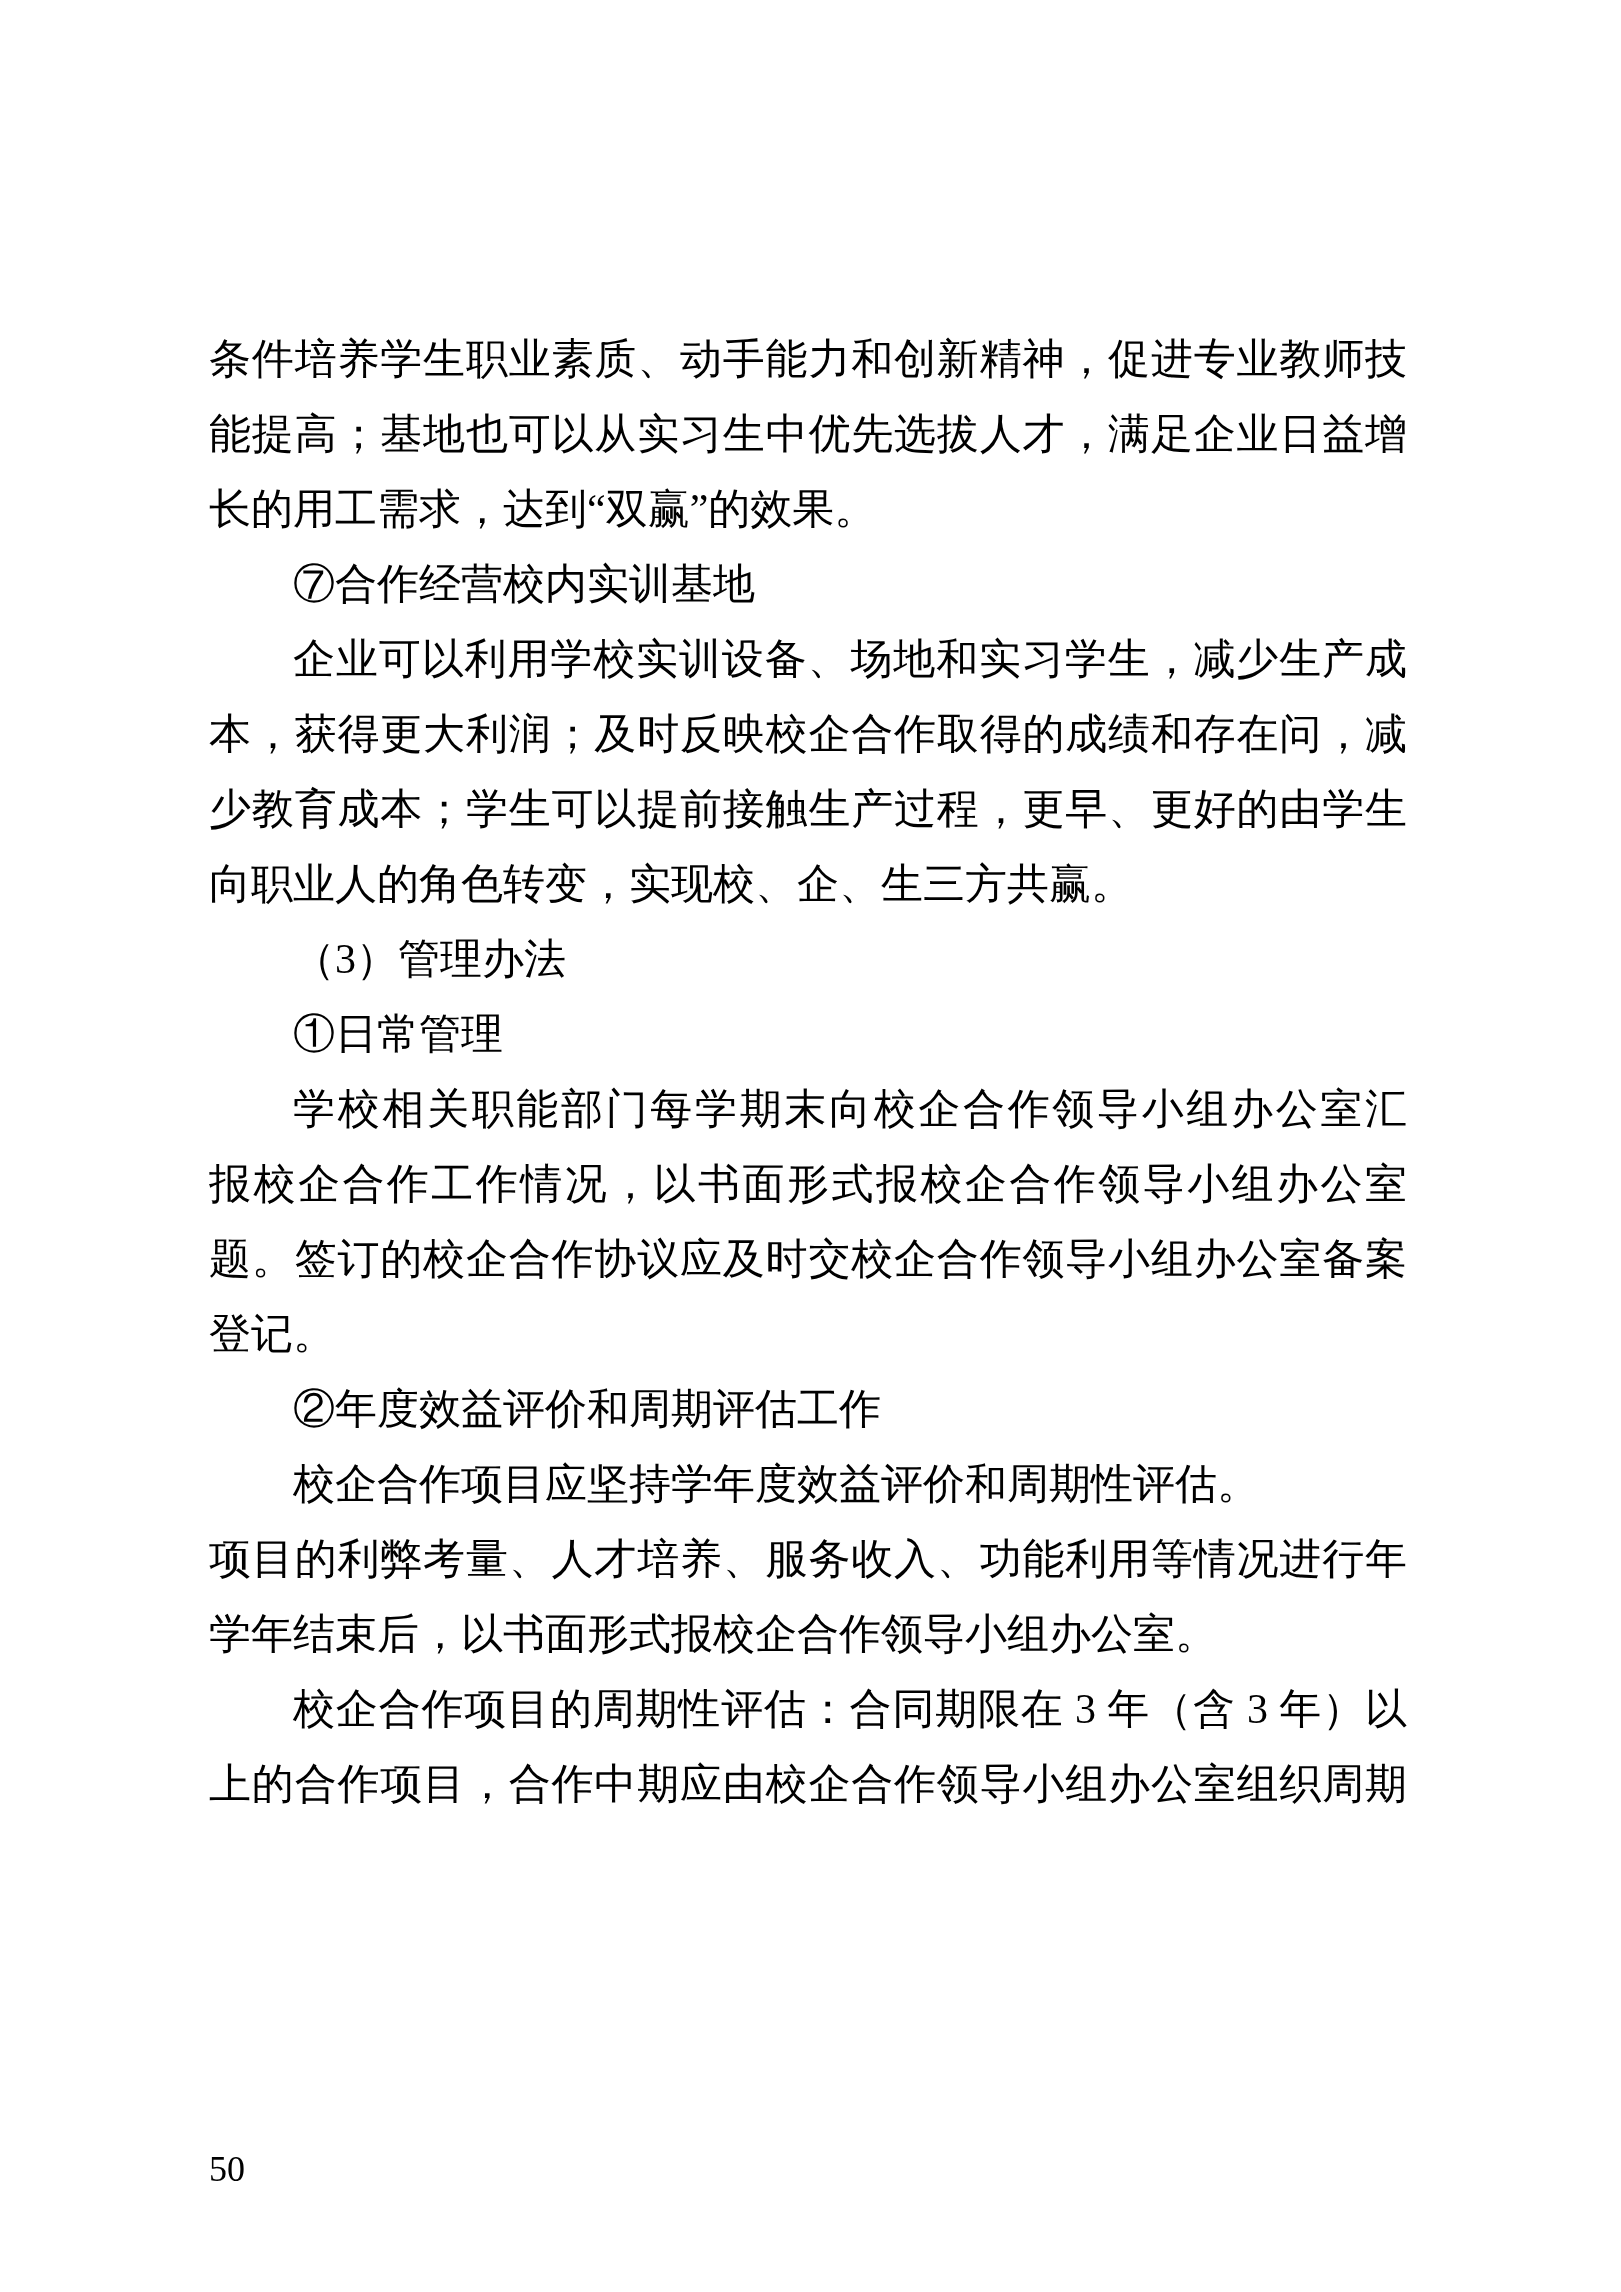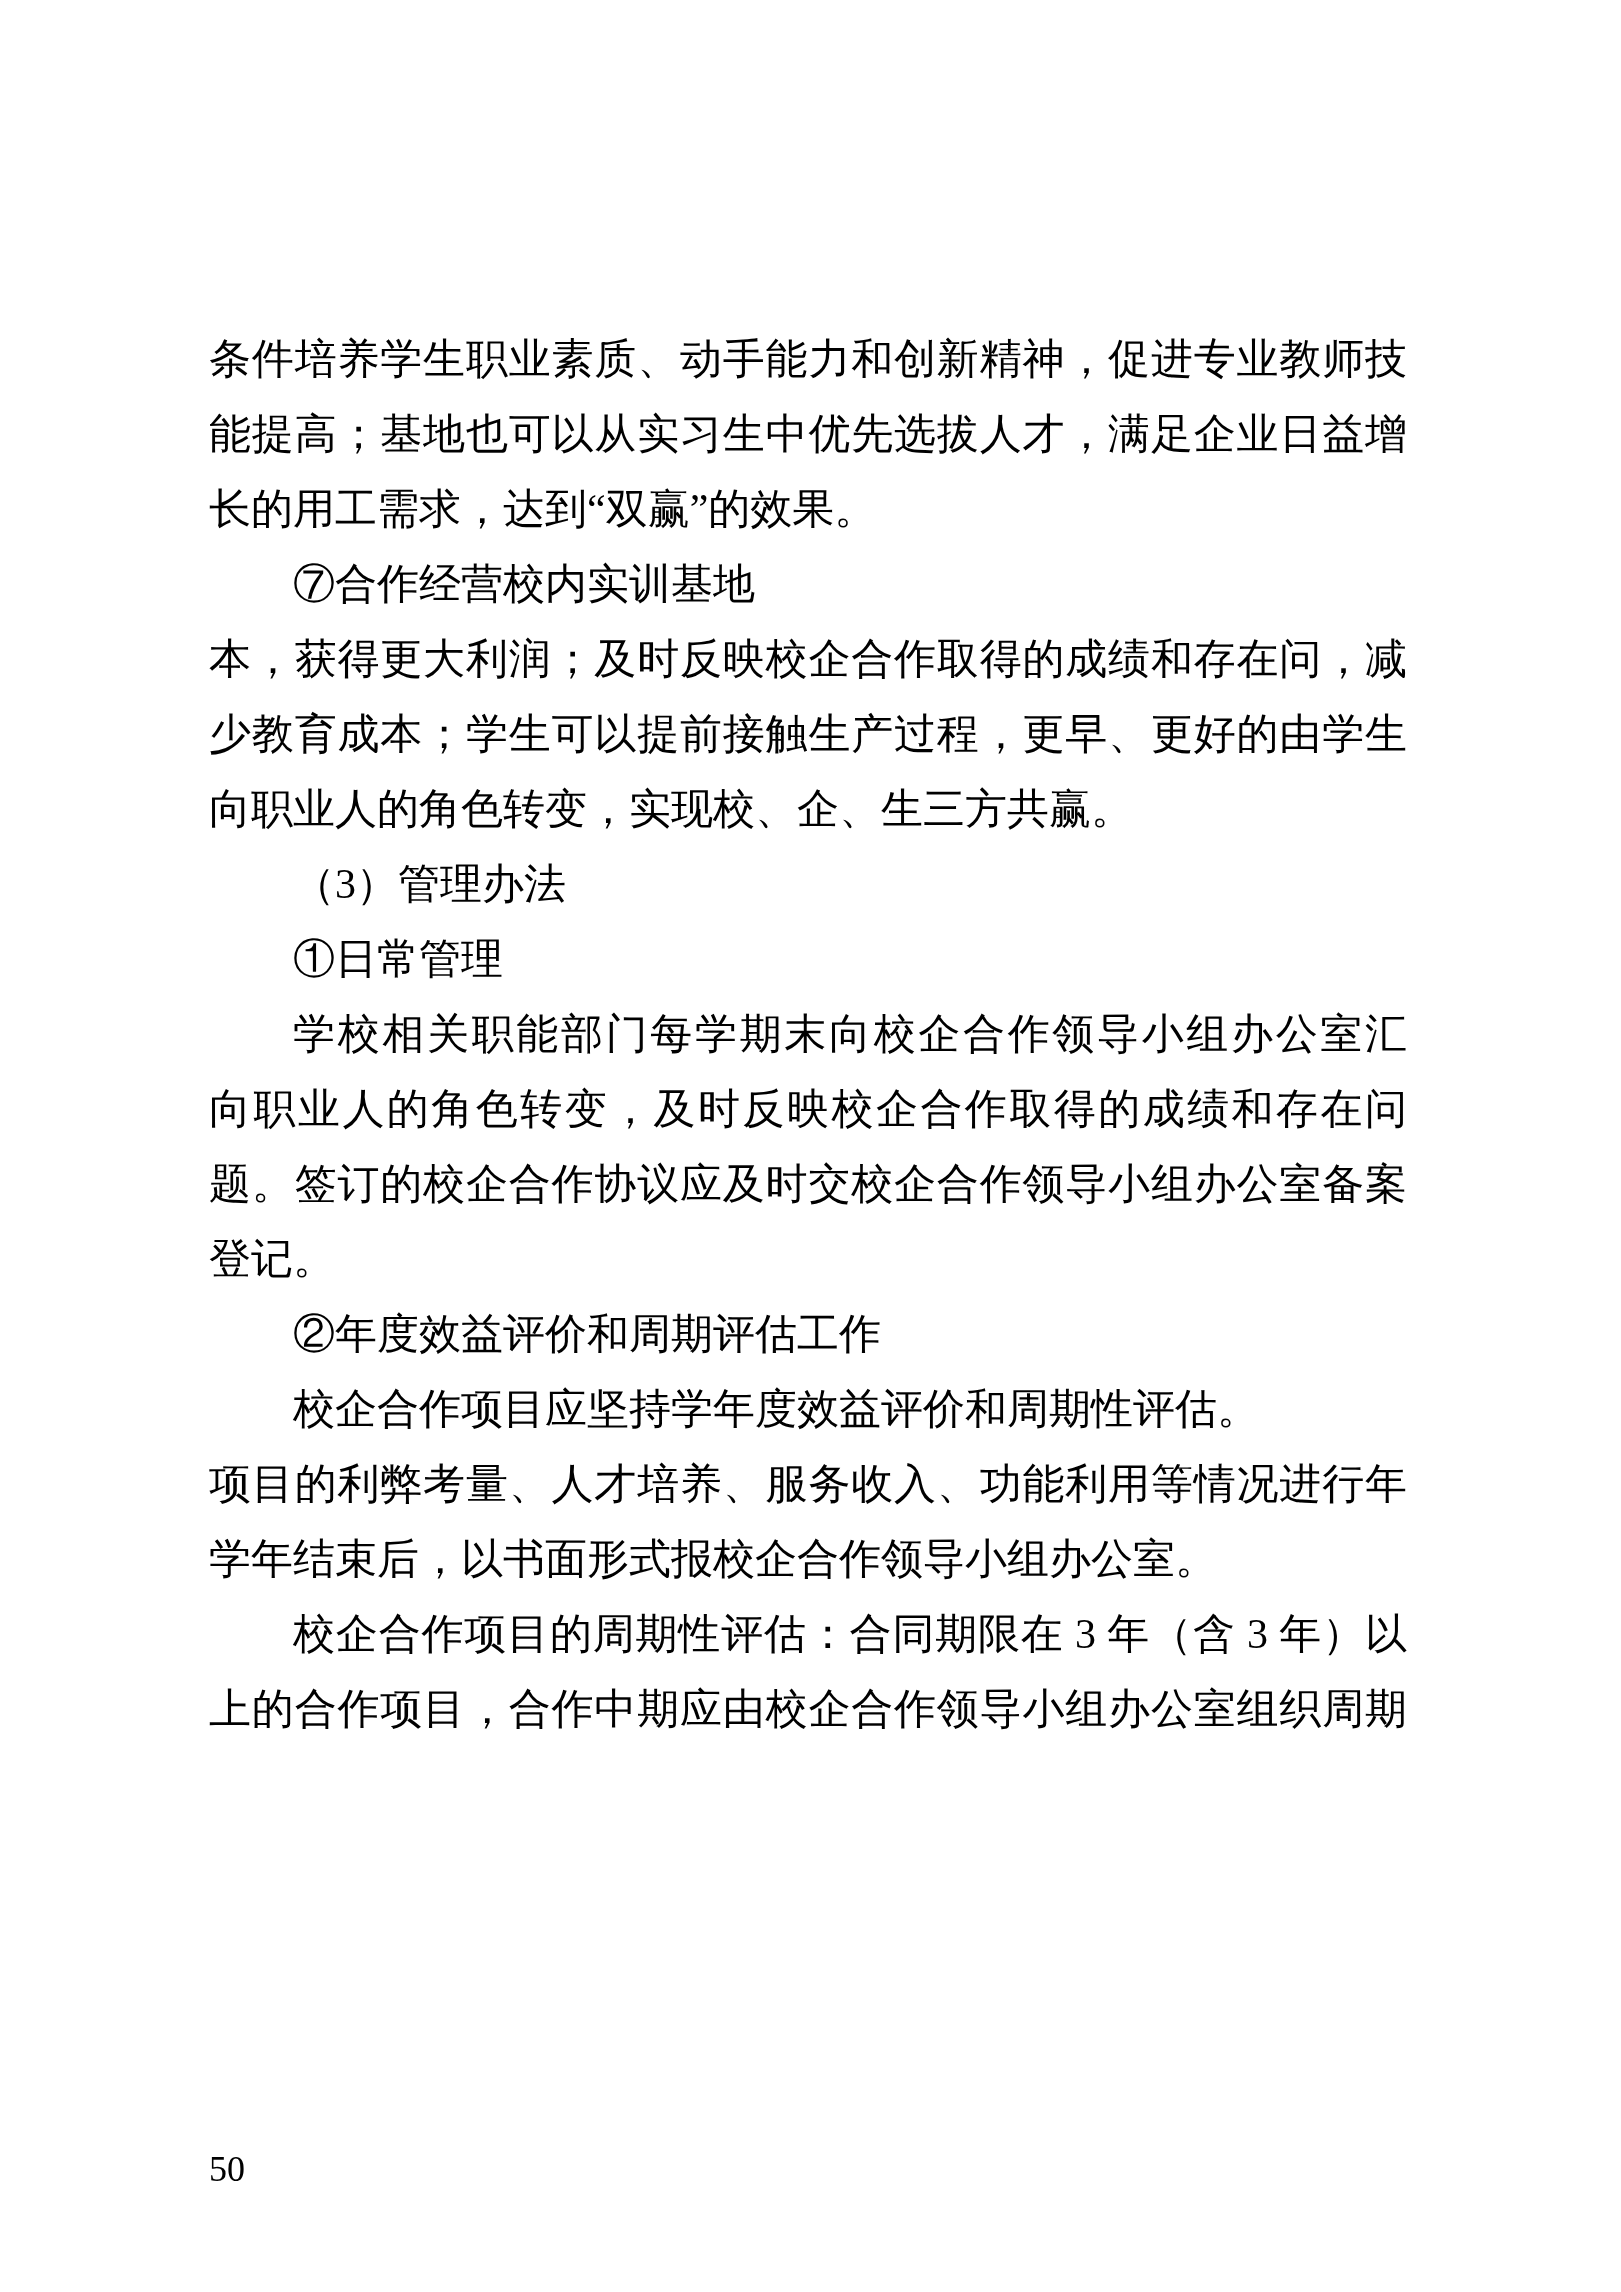--- a/index.html
+++ b/index.html
@@ -51,27 +51,28 @@
 </style>
 </head>
 <body>
 
 <div class="page">
   <div class="text-body">
       <div class="text-line stretch">条件培养学生职业素质、动手能力和创新精神，促进专业教师技</div>
       <div class="text-line stretch">能提高；基地也可以从实习生中优先选拔人才，满足企业日益增</div>
       <div class="text-line">长的用工需求，达到“双赢”的效果。</div>
       <div class="text-line indent">⑦合作经营校内实训基地</div>
+      <div class="text-line indent stretch">企业可以利用学校实训设备、场地和实习学生，减少生产成</div>
       <div class="text-line stretch">本，获得更大利润；及时反映校企合作取得的成绩和存在问，减</div>
       <div class="text-line stretch">少教育成本；学生可以提前接触生产过程，更早、更好的由学生</div>
       <div class="text-line">向职业人的角色转变，实现校、企、生三方共赢。</div>
       <div class="text-line indent">（3）管理办法</div>
       <div class="text-line indent">①日常管理</div>
       <div class="text-line indent stretch">学校相关职能部门每学期末向校企合作领导小组办公室汇</div>
-      <div class="text-line stretch">向职业人的角色转变，及时反映校企合作取得的成绩和存在问</div>
+      <div class="text-line stretch">报校企合作工作情况，以书面形式报校企合作领导小组办公室</div>
       <div class="text-line stretch">题。签订的校企合作协议应及时交校企合作领导小组办公室备案</div>
       <div class="text-line">登记。</div>
       <div class="text-line indent">②年度效益评价和周期评估工作</div>
       <div class="text-line indent">校企合作项目应坚持学年度效益评价和周期性评估。</div>
       <div class="text-line stretch">项目的利弊考量、人才培养、服务收入、功能利用等情况进行年</div>
       <div class="text-line">学年结束后，以书面形式报校企合作领导小组办公室。</div>
       <div class="text-line indent stretch">校企合作项目的周期性评估：合同期限在 3 年（含 3 年）以</div>
       <div class="text-line stretch">上的合作项目，合作中期应由校企合作领导小组办公室组织周期</div>
     </div>
   <div class="page-number">50</div>

